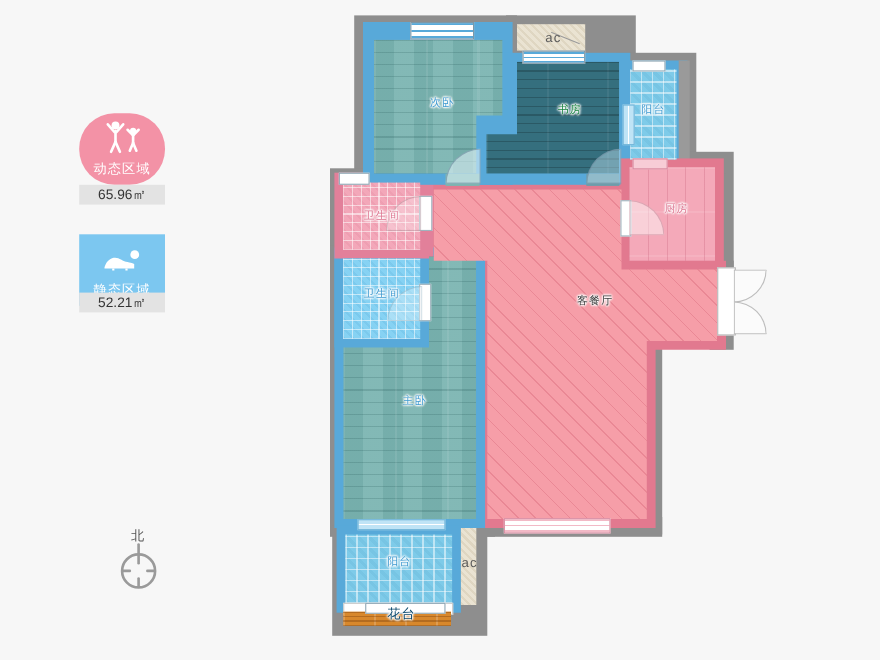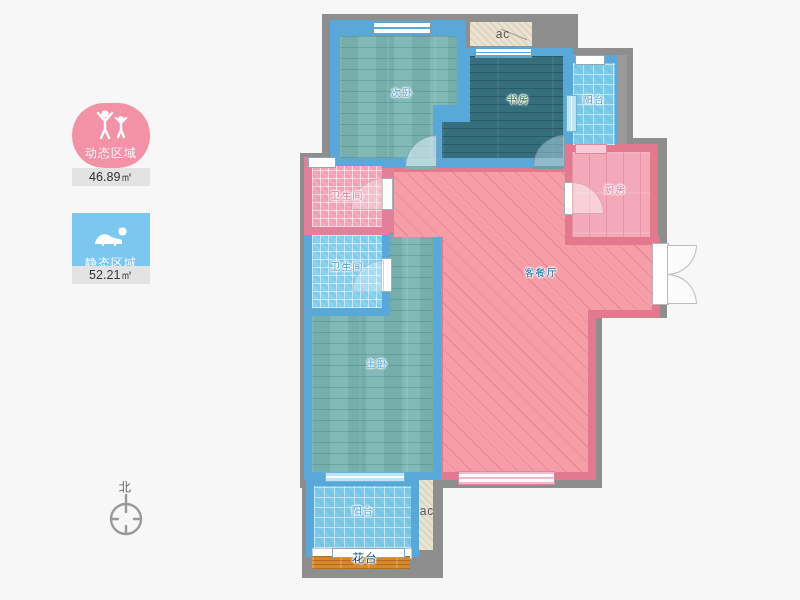--- a/index.html
+++ b/index.html
@@ -84,21 +84,21 @@
   .arc-br{border-radius:0 0 100% 0;}
   .arc-white{background:#fbfbfb;border:1px solid #bcbcbc;}
   
   .roomlabel{
     position:absolute;transform:translate(-50%,-50%);
     font-size:10px;letter-spacing:1px;white-space:nowrap;
     text-shadow:0 0 2px #fff,0 0 2px #fff,0 1px 2px #fff,1px 0 2px #fff,-1px 0 2px #fff,0 -1px 2px #fff;
   }
   .lbl-blue{color:#3f9ad0;}
   .lbl-pink{color:#dd7590;}
-  .lbl-deeppink{color:#0369a1;}
+  .lbl-deeppink{color:#404040;}
   .lbl-gray{color:#5a5a5a;text-shadow:none;}
   .lbl-dark{color:#0c4a6e;font-size:12px;}
   
   .card{position:absolute;width:78px;height:65px;display:flex;flex-direction:column;align-items:center;justify-content:flex-end;cursor:pointer;}
   .card .ic{position:absolute;top:7px;left:50%;transform:translateX(-50%);}
   .card .cl{color:#fff;font-size:12px;letter-spacing:1px;margin-bottom:6px;}
   .card-pink{background:#f392a6;border-radius:32px;}
   .card-blue{background:#7cc7f0;}
   .areastrip{position:absolute;width:78px;height:18px;background:#e3e3e3;color:#333;font-size:12.5px;display:flex;align-items:center;justify-content:center;}
   .compass-label{position:absolute;color:#555;font-size:12px;}
@@ -120,21 +120,21 @@
         <path d="M29,12 L29,20"></path>
           <path d="M29,20 L26,27"></path>
           <path d="M29,20 L32,27"></path>
       </g>
       <circle cx="13" cy="4" r="3.6" fill="#fff"></circle>
       <circle cx="29" cy="9" r="2.8" fill="#fff"></circle>
     </svg>
   </span>
   <span class="cl">动态区域</span>
 </div>
-<div class="areastrip" style="left:72px;top:168px;">46.89㎡</div>
+<div class="areastrip" style="left:72px;top:168px;">65.96㎡</div>
 
 <div class="card card-blue" style="left:72px;top:213px;">
   <span class="ic" style="top:11px;">
     <svg width="40" height="26" viewBox="0 0 40 26">
       <path d="M4,19 C7,9 15,9 19,12 C23,15 27,14 31,16 L31,20 L4,20 Z" fill="#fff"></path>
       <circle cx="31.5" cy="7.5" r="4" fill="#fff"></circle>
       <path d="M12,20 L12,22 M24,20 L24,22" stroke="#fff" stroke-width="2"></path>
     </svg>
   </span>
   <span class="cl">静态区域</span>

